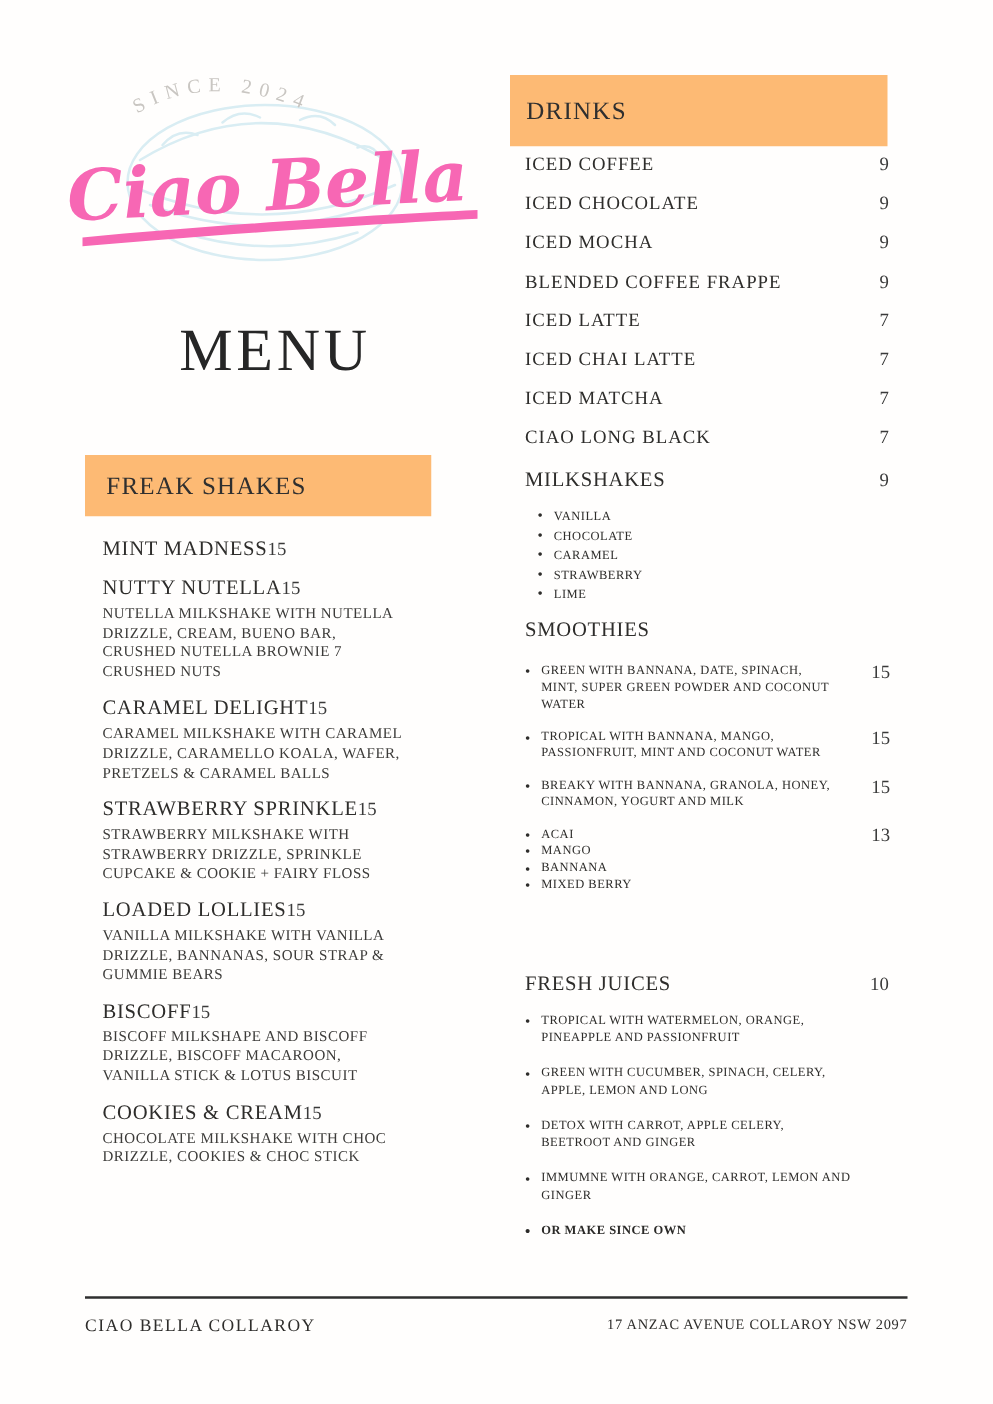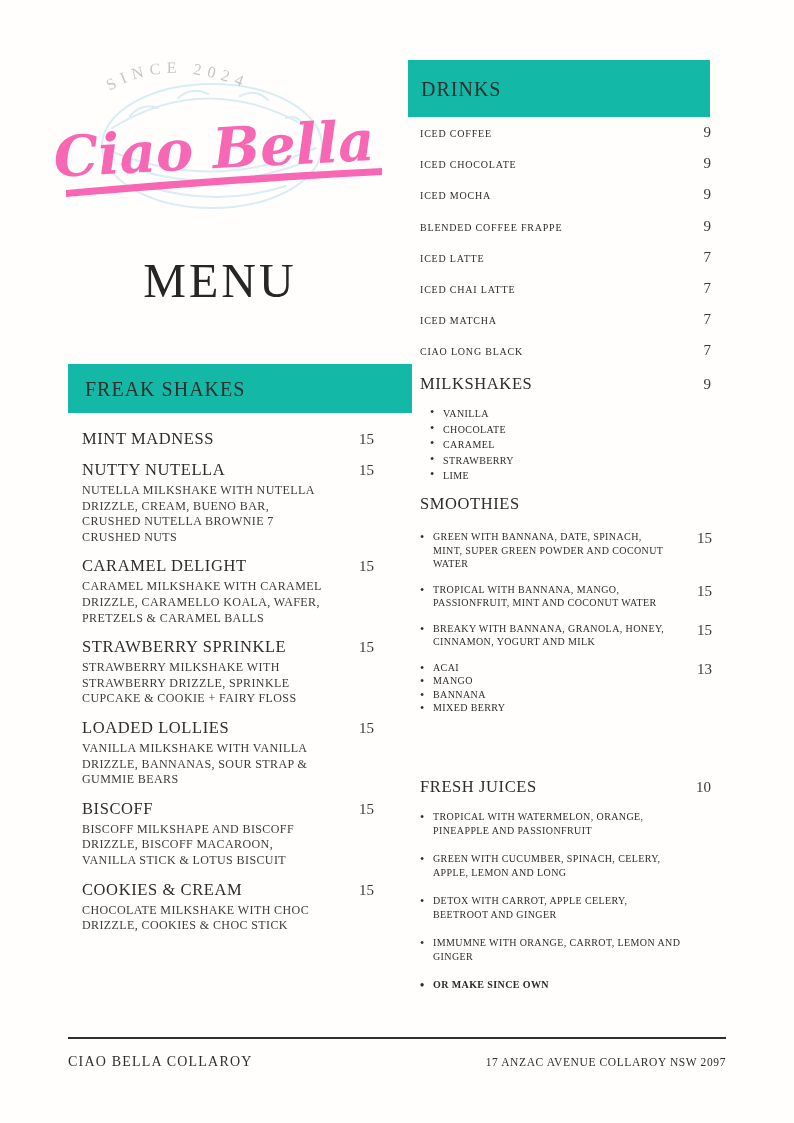--- a/index.html
+++ b/index.html
@@ -13,44 +13,44 @@
   .logo { position:absolute; left:50px; top:46px; width:345px; height:170px; }
 
   
   .menu-title {
     position:absolute; left:68px; top:256px; width:304px;
     text-align:center; font-size:48px; letter-spacing:3px;
     color:#262626; font-weight:400; line-height:1.05;
   }
 
   
-  .band { position:absolute; background:#14b8a6;padding-left:44px; }
-  .band-freak { left:68px; top:364px; width:344px; height:49px; }
+  .band { position:absolute; background:#fdba74;padding-left:44px; }
+  .band-freak { left:68px; top:364px; width:277px; height:49px; }
   .band-drinks { left:408px; top:60px; width:302px; height:57px; }
   .band-title {
     font-size:20px; letter-spacing:1px; color:#2f2f2f;
     position:absolute; left:17px; bottom:12px;
   }
   .band-drinks .band-title { bottom:16px; left:13px; }
 
   
   .fs-items { position:absolute; left:82px; top:429px; width:292px; }
   .fs-item { margin-bottom:11px; }
-  .fs-head { display:flex; justify-content:space-between; align-items:baseline; }
+  .fs-head { display:flex; align-items:baseline; }
   .fs-name { font-size:16.5px; letter-spacing:0.6px; color:#2e2d2b; }
   .price { font-size:15px; color:#3a3a3a; }
   .fs-desc {
     font-size:12px; letter-spacing:0.4px; color:#3c3b39;
     line-height:1.3; margin-top:3px; width:242px;
   }
 
   
   .drink-rows { position:absolute; left:420px; top:124px; width:291px; }
   .drink-row { display:flex; justify-content:space-between; align-items:baseline; height:31.2px; }
-  .drink-name { font-size:10px; letter-spacing:0.8px; }
+  .drink-name { font-size:15px; letter-spacing:0.8px; }
   .subhead { font-size:16.5px; letter-spacing:0.6px; }
 
   
   .blist { list-style:none; }
   .blist li {
     font-size:10px; letter-spacing:0.4px; color:#37363  4;
     line-height:1.35; position:relative; padding-left:13px;
   }
   .blist li::before { content:"•"; position:absolute; left:0; top:-1px; font-size:12px; }
   .flavors-milkshakes { position:absolute; left:430px; top:406px; }
@@ -68,21 +68,21 @@
     display:flex; justify-content:space-between; align-items:baseline;
   }
   .juice-list { position:absolute; left:420px; top:810px; width:262px; }
   .juice-list li { margin-bottom:15px; }
   .juice-list li.bold { font-weight:bold; color:#2b2a28; }
 
   
   .footer {
     position:absolute; left:68px; top:1037px; width:658px;
     border-top:2px solid #2f2f2f; padding-top:15px;
-    display:flex; justify-content:space-between; align-items:center;
+    display:flex; justify-content:space-between; align-items:flex-start;
   }
   .footer-left { font-size:14px; letter-spacing:1.2px; color:#2e2d2b; }
   .footer-right { font-size:11.5px; letter-spacing:0.6px; color:#37363  4; }
 </style>
 </head>
 <body>
 
 <div class="page">
 
   <div class="logo">

